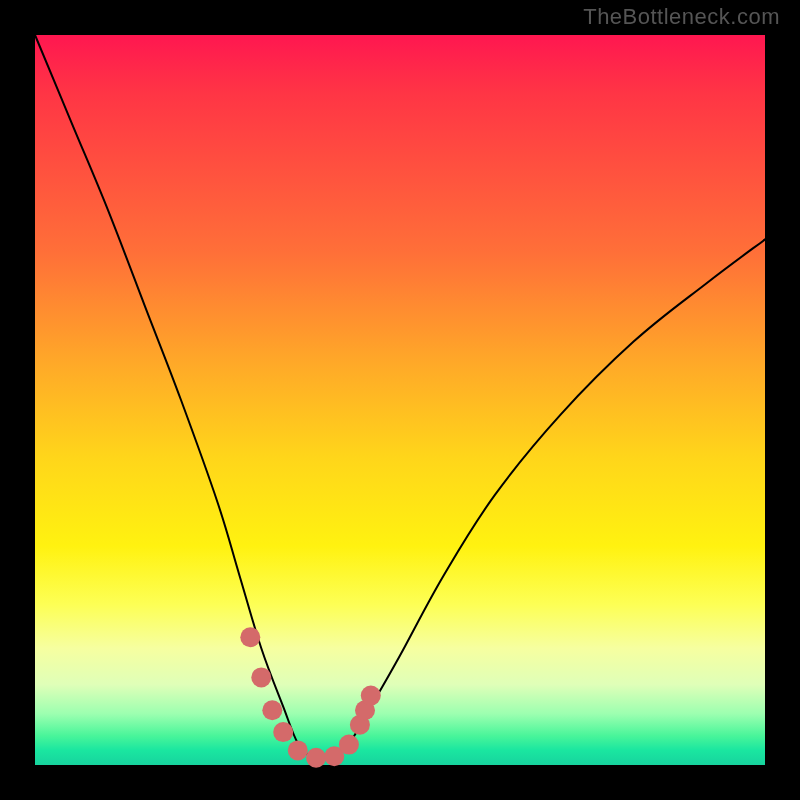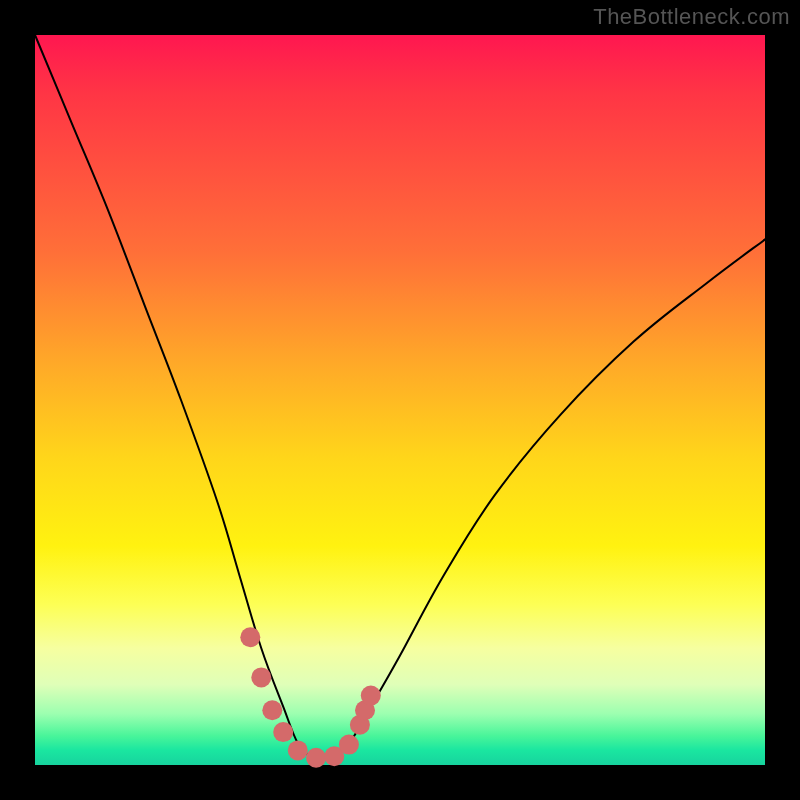--- a/index.html
+++ b/index.html
@@ -13,21 +13,21 @@
   }
   .stage {
     position: relative;
     width: 800px;
     height: 800px;
     background: #000;
   }
   .watermark {
     position: absolute;
     top: 4px;
-    right: 10px;
+    right: 20px;
     color: #555;
     font-size: 22px;
     font-weight: 500;
     letter-spacing: 0.5px;
     z-index: 10;
   }
   .plot {
     position: absolute;
     left: 35px;
     top: 35px;

